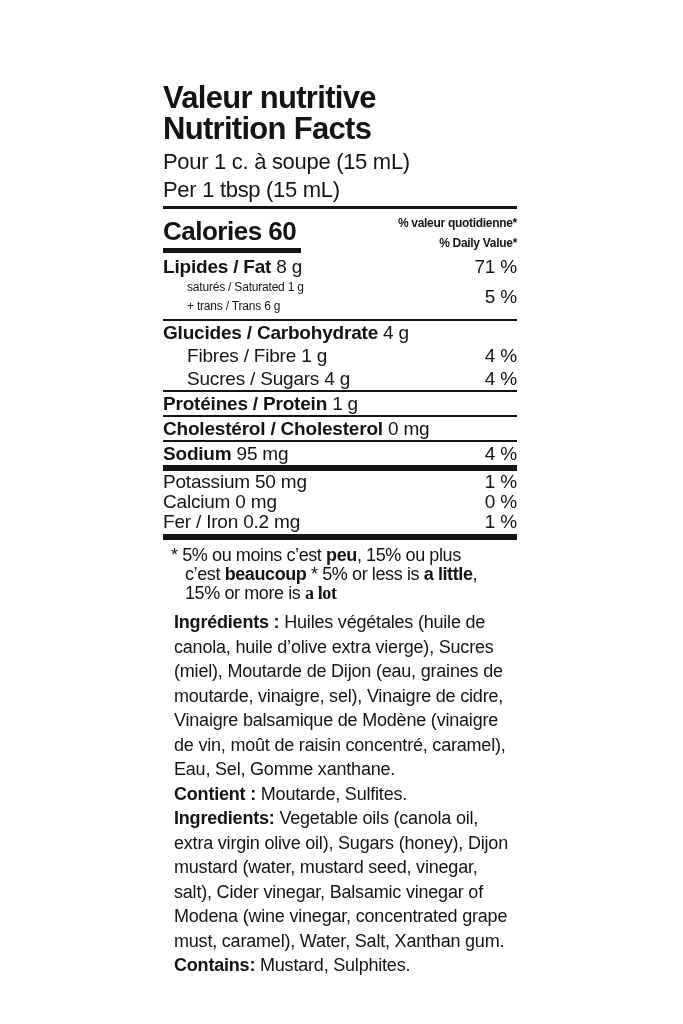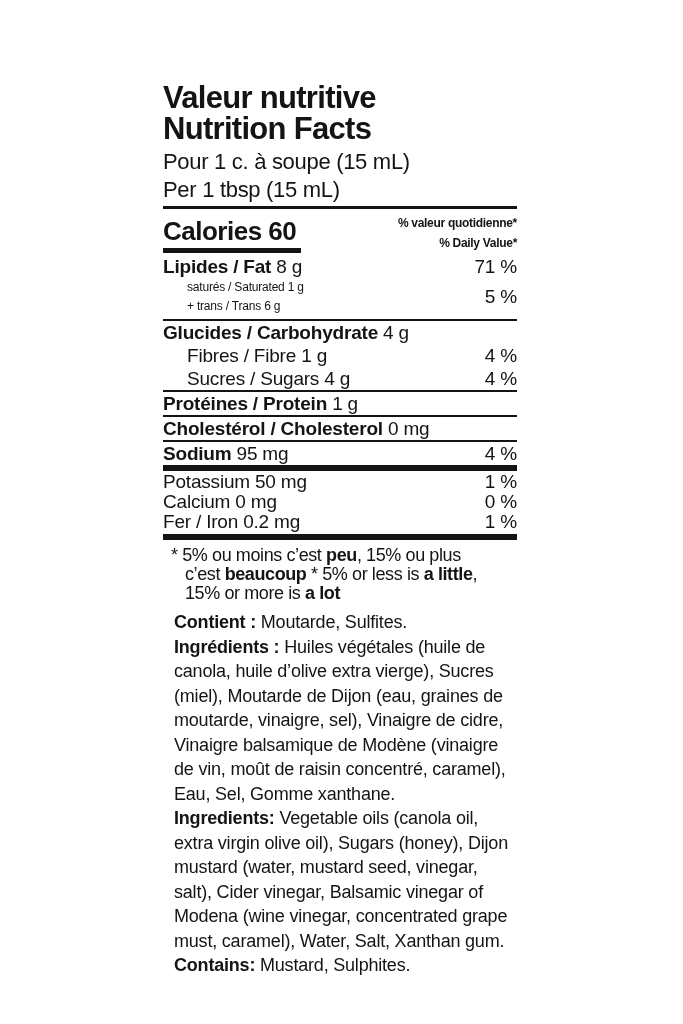--- a/index.html
+++ b/index.html
@@ -207,24 +207,24 @@
       <span class="dv">0 %</span>
     </div>
 
     <div class="row row-tight">
       <span class="nm">Fer / Iron 0.2 mg</span>
       <span class="dv">1 %</span>
     </div>
 
     <div class="rule rule-6" style="margin-top:3px;"></div>
 
-    <div class="footnote"><span>* 5% ou moins c’est </span><span style="font-weight: bold;">peu</span><span>, 15% ou plus</span><br><span>c’est </span><span style="font-weight: bold;">beaucoup</span><span> * 5% or less is </span><span style="font-weight: bold;">a little</span><span>,</span><br><span>15% or more is </span><span style="font-weight: bold;">a lot</span></div>
+    <div class="footnote"><span>* 5% ou moins c’est </span><span style="font-weight: bold;">peu</span><span>, 15% ou plus</span><br><span>c’est </span><span style="font-weight: bold;">beaucoup</span><span> * 5% or less is </span><span style="font-weight: bold;">a little</span><span>,</span><br><span>15% or more is </span><span style="font-weight: bold; font-family: Liberation Serif, serif;">a lot</span></div>
 
   </div>
 
   <div class="ingredients">
+    <p><span class="b">Ingrédients :</span><span> Huiles végétales (huile de canola, huile d’olive extra vierge), Sucres (miel), Moutarde de Dijon (eau, graines de moutarde, vinaigre, sel), Vinaigre de cidre, Vinaigre balsamique de Modène (vinaigre de vin, moût de raisin concentré, caramel), Eau, Sel, Gomme xanthane.</span></p>
     <p><span class="b">Contient :</span><span> Moutarde, Sulfites.</span></p>
-    <p><span class="b">Ingrédients :</span><span> Huiles végétales (huile de canola, huile d’olive extra vierge), Sucres (miel), Moutarde de Dijon (eau, graines de moutarde, vinaigre, sel), Vinaigre de cidre, Vinaigre balsamique de Modène (vinaigre de vin, moût de raisin concentré, caramel), Eau, Sel, Gomme xanthane.</span></p>
     <p><span class="b">Ingredients:</span><span> Vegetable oils (canola oil, extra virgin olive oil), Sugars (honey), Dijon mustard (water, mustard seed, vinegar, salt), Cider vinegar, Balsamic vinegar of Modena (wine vinegar, concentrated grape must, caramel), Water, Salt, Xanthan gum.</span></p>
     <p><span class="b">Contains:</span><span> Mustard, Sulphites.</span></p>
   </div>
 
 </div>
 
 </body></html>

